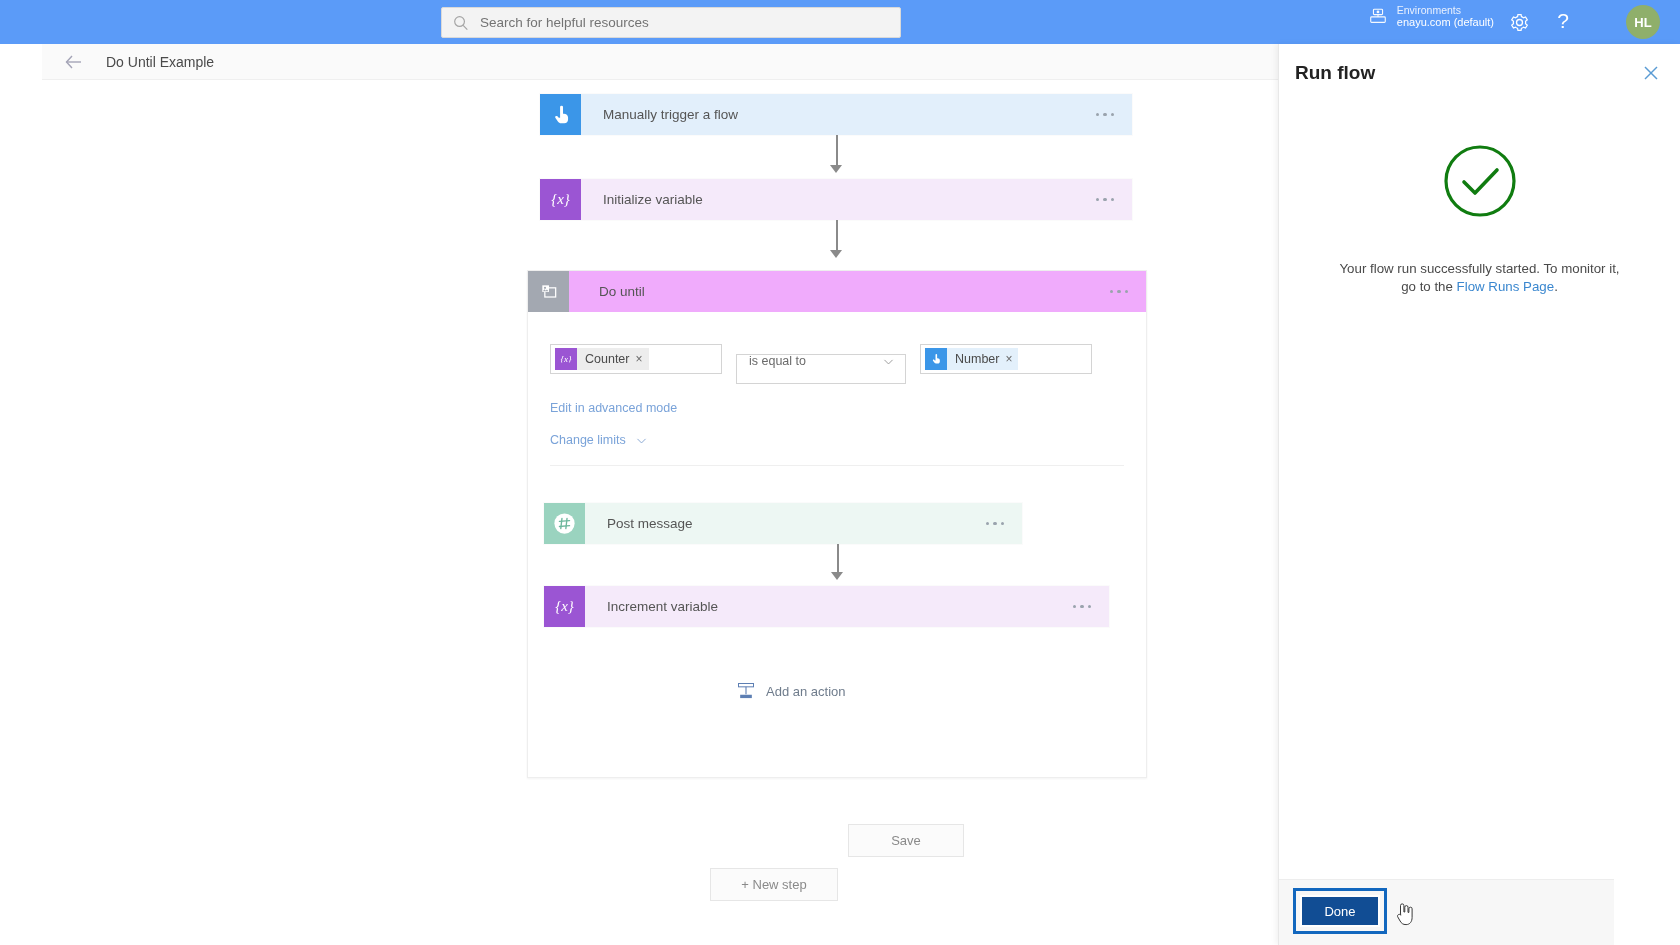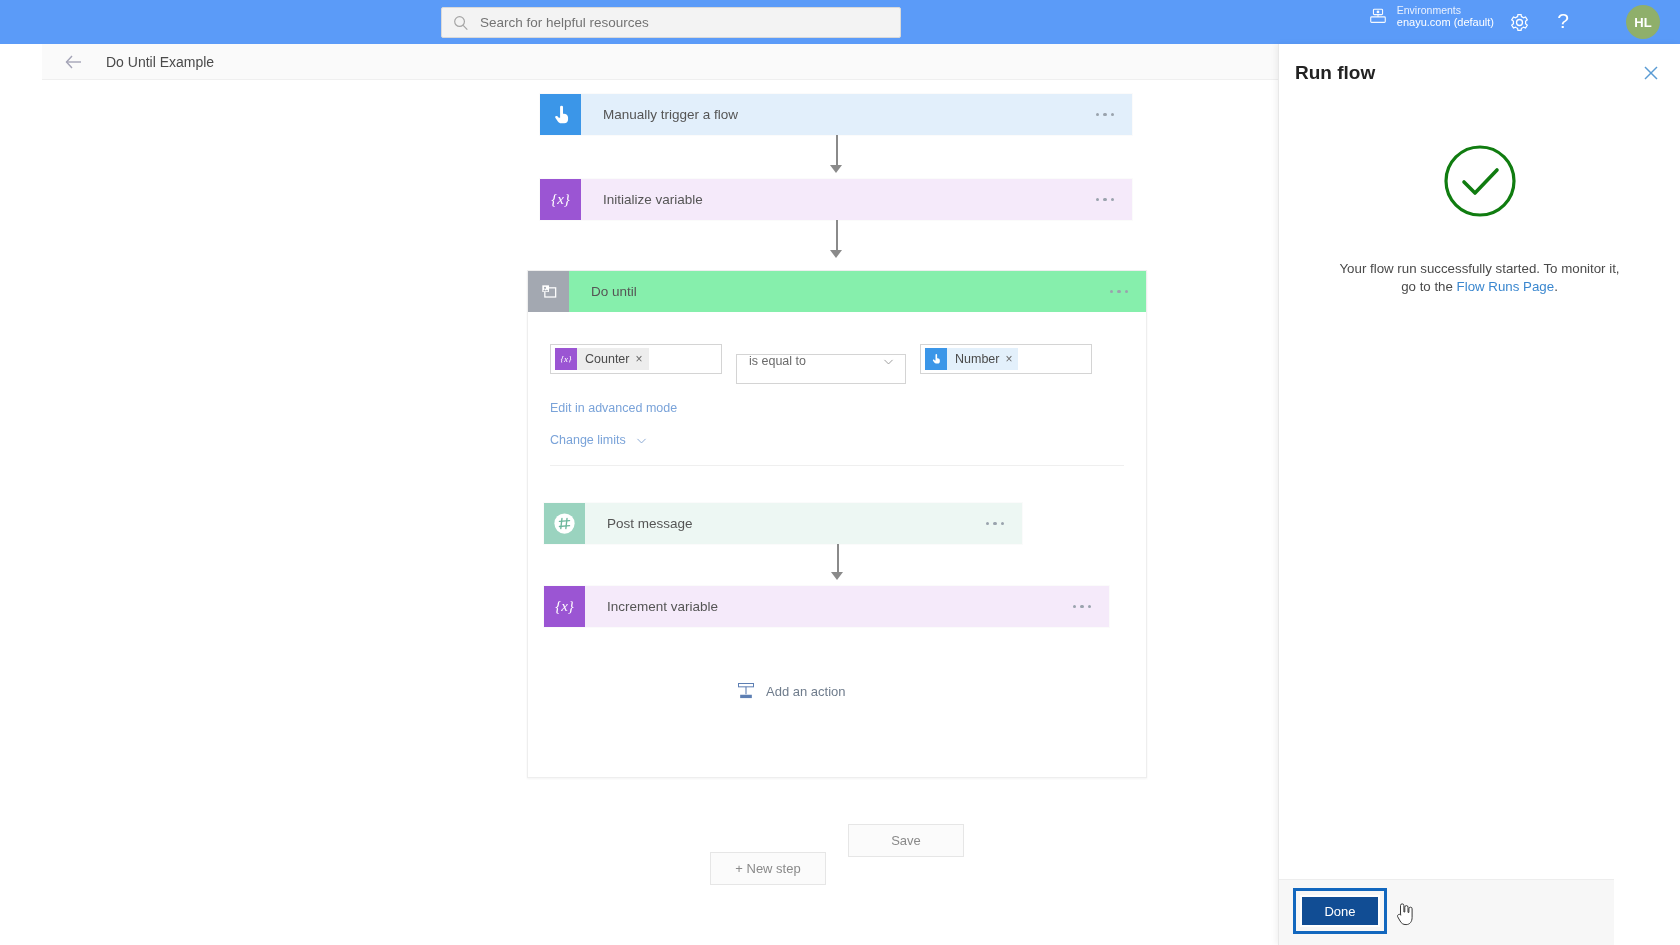--- a/index.html
+++ b/index.html
@@ -128,22 +128,22 @@
   }
 
   
   .scope {
     position: absolute;
     background: #ffffff;
     border: 1px solid #eeeeee;
     box-shadow: 0 1px 2px rgba(0,0,0,0.05);
   }
   .scope-header {
-    height: 41px; background: #86efac;
-    display: flex; align-items: center;
+    height: 41px; background: #f0abfc;
+    display: flex; align-items: center; gap: 8px;
   }
   .scope-icon {
     width: 41px; height: 41px; flex: 0 0 41px;
     background: #A3A8B1;
     display: flex; align-items: center; justify-content: center;
   }
 
   .cond-row {
     display: flex; align-items: center; gap: 14px;
     padding: 22px 0 0 22px;
@@ -434,21 +434,21 @@
     <div class="add-action" style="left:208px; top:410px;">
       <svg width="20" height="20" viewBox="0 0 24 24">
         <rect x="3" y="3" width="18" height="4" fill="#ffffff" stroke="#5d7fb3" stroke-width="1.2"></rect>
         <line x1="12" y1="7" x2="12" y2="16" stroke="#5d7fb3" stroke-width="1.3"></line>
         <rect x="5" y="16.5" width="14" height="4" fill="#5d7fb3"></rect>
       </svg>
       <span>Add an action</span>
     </div>
   </div>
 
-  <div class="btn" style="left:710px; top:772px; width:116px;">
+  <div class="btn" style="left:710px; top:788px; width:128px;">
     <span>+ New step</span>
   </div>
   <div class="btn" style="left:848px; top:744px; width:116px;">
     <span>Save</span>
   </div>
 </div>
 
 <div class="panel">
 
   <div class="panel-header">

